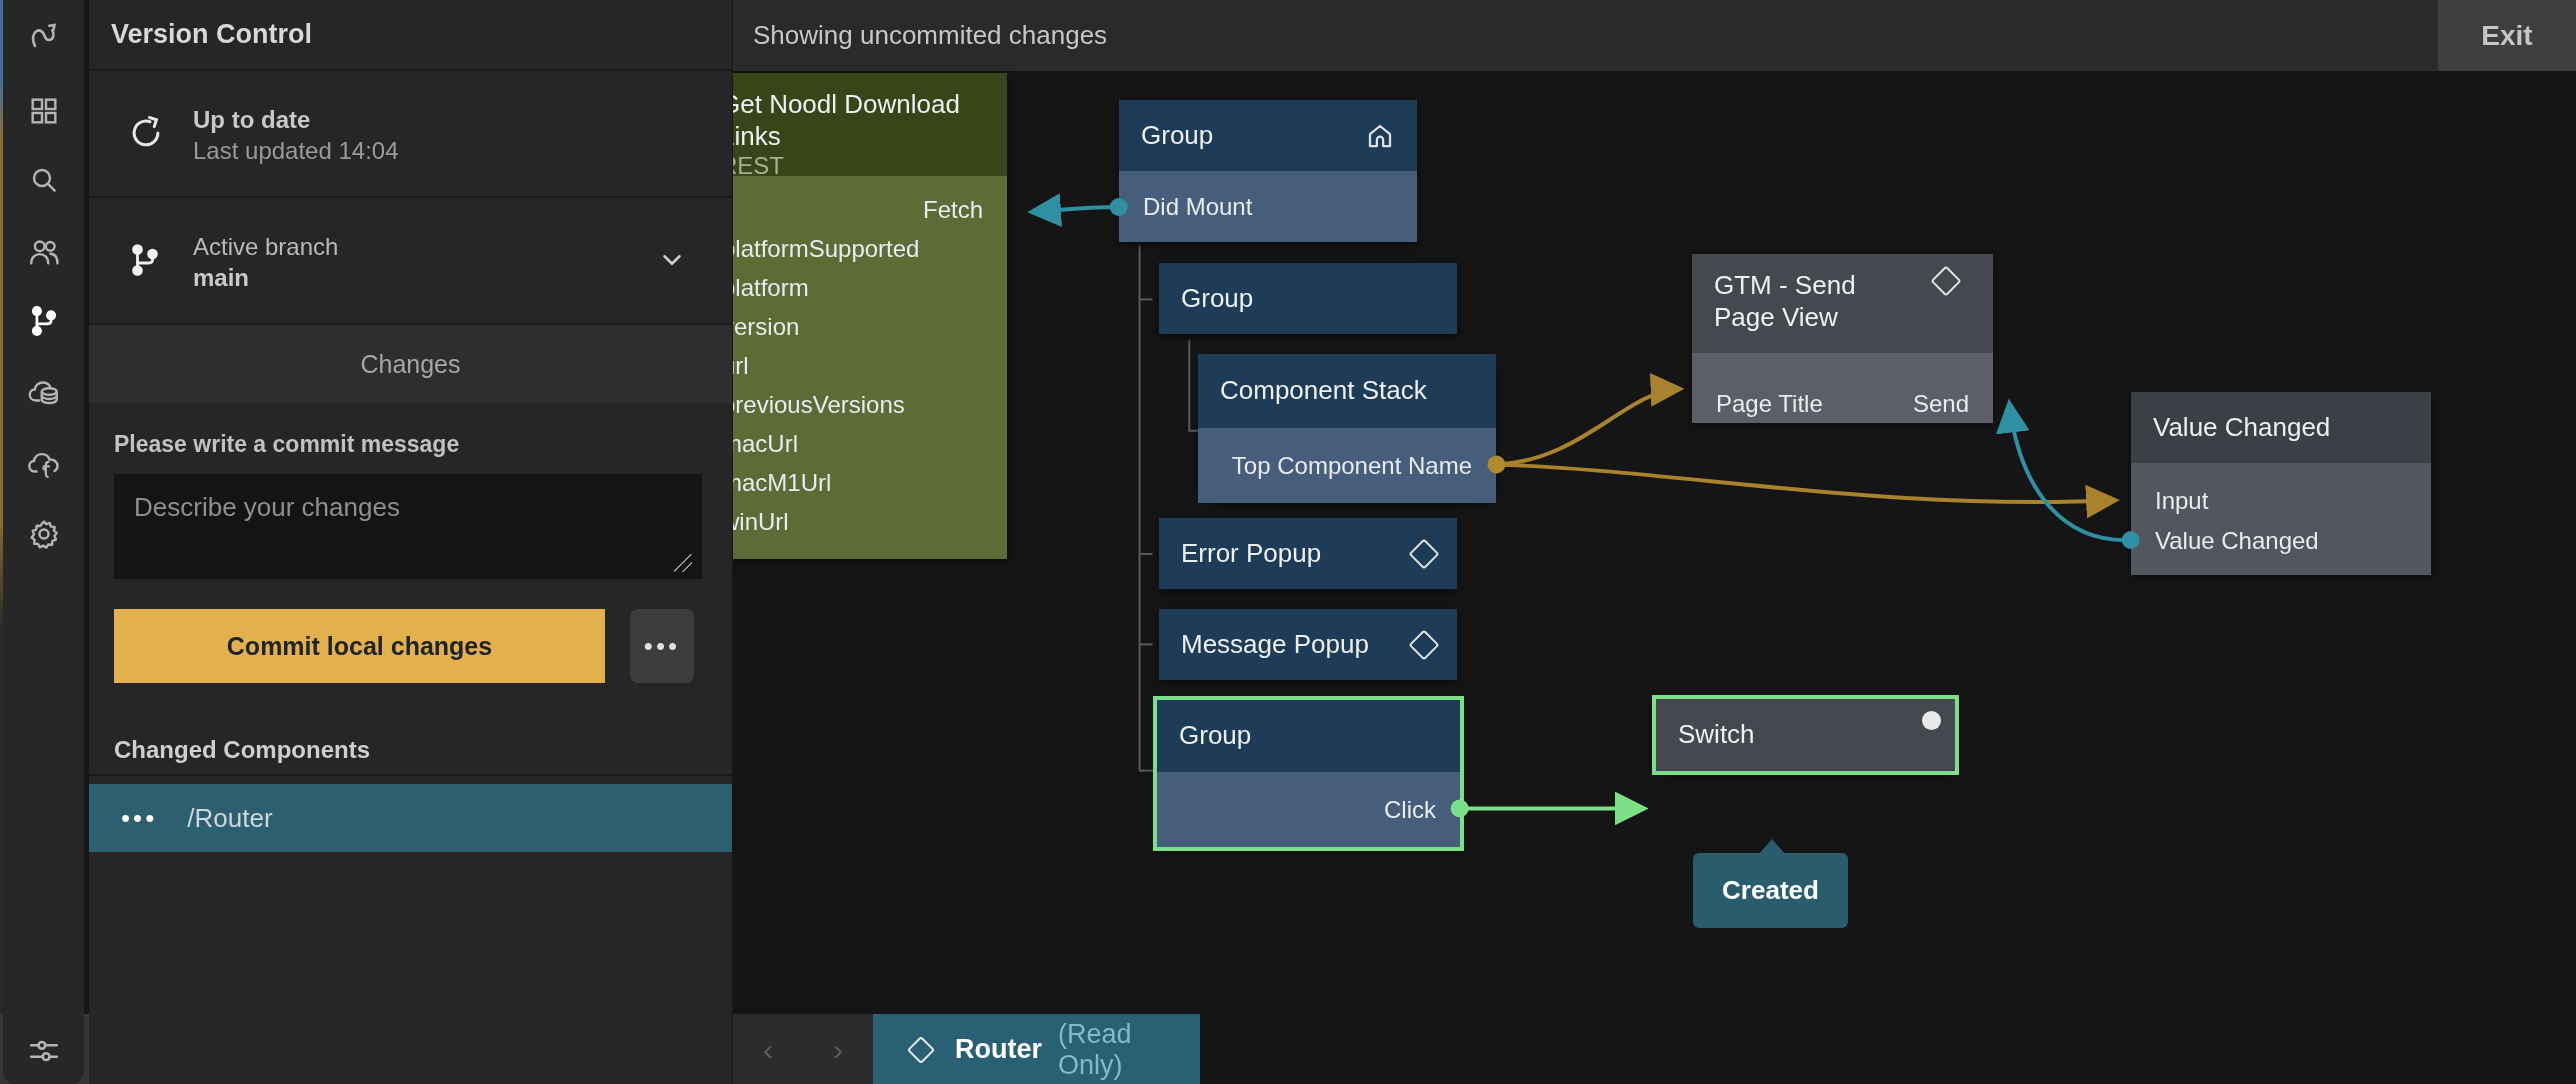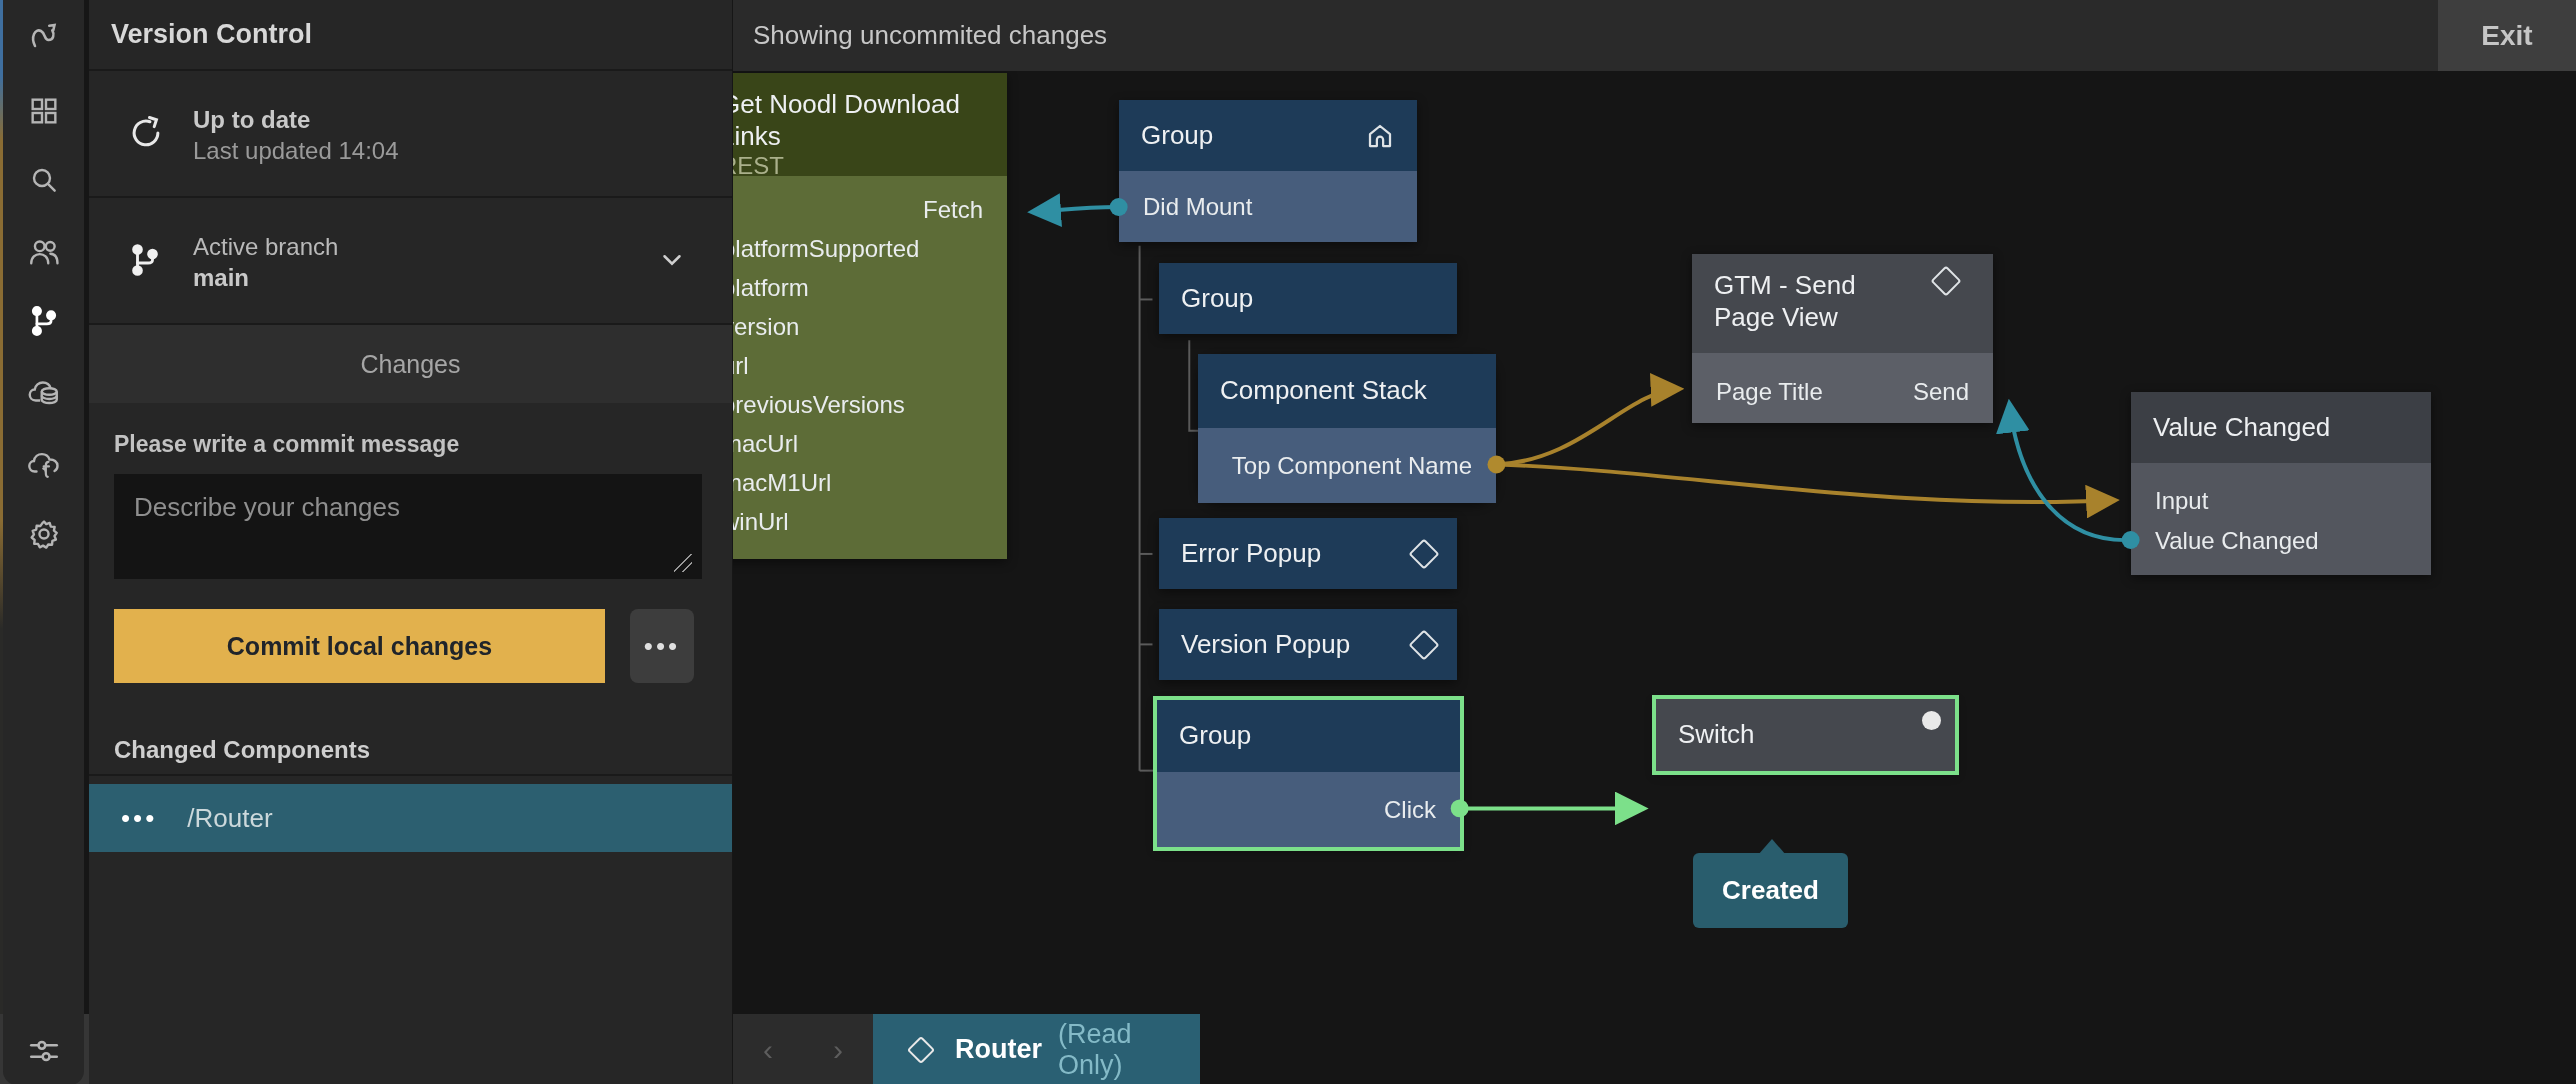--- a/index.html
+++ b/index.html
@@ -326,21 +326,21 @@
         </div>
         <div class="node" style="left: 959px; top: 254px; width: 301px;">
           <div class="node-header" style="height: 99px; background: rgb(69, 72, 78); padding-top: 16px;">
             <div style="flex: 1 1 0%; max-width: 209px;">
               <div class="node-title" style="color: rgb(238, 240, 242);">GTM - Send Page View</div>
             </div>
             <span class="hdr-icon">
               <span class="diamond"></span>
             </span>
           </div>
-          <div class="node-body" style="height: 70px; background: rgb(92, 95, 103); padding-top: 4px;">
+          <div class="node-body" style="height: 70px; background: rgb(92, 95, 103); padding-top: 16px;">
             <div class="port-row" style="height: 70px;">
               <span class="port l">Page Title</span>
               <span class="port r">Send</span>
             </div>
           </div>
         </div>
         <div class="node" style="left: 1398px; top: 392px; width: 300px;">
           <div class="node-header" style="height: 71px; background: rgb(60, 63, 69); padding-top: 0px; align-items: center;">
             <div style="flex: 1 1 0%;">
               <div class="node-title" style="color: rgb(238, 240, 242);">Value Changed</div>
@@ -361,21 +361,21 @@
               <div class="node-title" style="color: rgb(238, 240, 242);">Error Popup</div>
             </div>
             <span class="hdr-icon">
               <span class="diamond"></span>
             </span>
           </div>
         </div>
         <div class="node" style="left: 426px; top: 609px; width: 298px;">
           <div class="node-header" style="height: 71px; background: rgb(30, 59, 88); padding-top: 0px; align-items: center;">
             <div style="flex: 1 1 0%;">
-              <div class="node-title" style="color: rgb(238, 240, 242);">Version Popup</div>
+              <div class="node-title" style="color: rgb(238, 240, 242);">Message Popup</div>
             </div>
             <span class="hdr-icon">
               <span class="diamond"></span>
             </span>
           </div>
         </div>
         <div class="node selected" style="left: 424px; top: 700px; width: 303px;">
           <div class="node-header" style="height: 72px; background: rgb(30, 59, 88); padding-top: 0px; align-items: center;">
             <div style="flex: 1 1 0%;">
               <div class="node-title" style="color: rgb(238, 240, 242);">Group</div>

